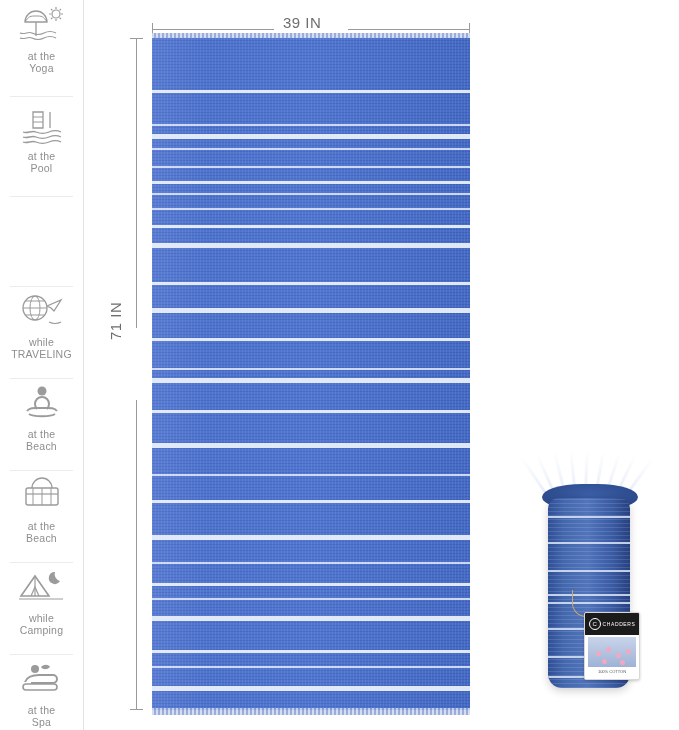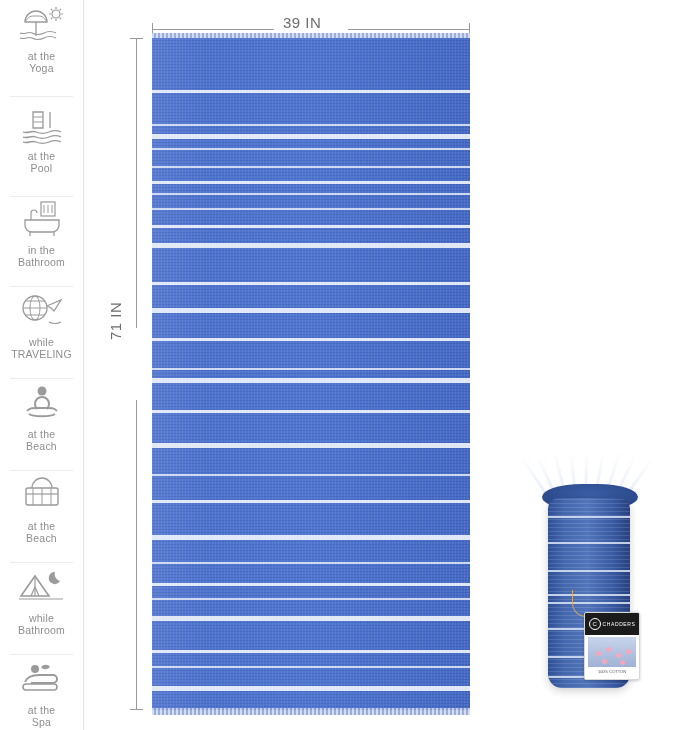--- a/index.html
+++ b/index.html
@@ -153,33 +153,20 @@
         <path d="M4 31c5 2 8-2 13 0s8 2 13 0 8-2 12 0" fill="none" stroke="#9b9b9b" stroke-width="1.3"></path>
         <path d="M4 36c5 2 8-2 13 0s8 2 13 0 8-2 12 0" fill="none" stroke="#9b9b9b" stroke-width="1.3"></path>
       </svg>
       <div class="rail-label">
         <span>at the</span><br>
         <span>Pool</span>
       </div>
     </div>
     <div class="rail-sep" style="top:196px;"></div>
 
-    <div class="rail-item" style="top:200px;">
-      <svg class="rail-ico" viewBox="0 0 46 40">
-        <rect x="22" y="2" width="14" height="14" fill="none" stroke="#9b9b9b" stroke-width="1.2"></rect>
-        <path d="M25 5v8M29 5v8M33 5v8" stroke="#9b9b9b" stroke-width="1"></path>
-        <path d="M6 20h34v5a7 7 0 0 1-7 7H13a7 7 0 0 1-7-7z" fill="none" stroke="#9b9b9b" stroke-width="1.3"></path>
-        <path d="M11 32v4M35 32v4" stroke="#9b9b9b" stroke-width="1.3"></path>
-        <path d="M12 20v-7a3 3 0 0 1 6 0" fill="none" stroke="#9b9b9b" stroke-width="1.2"></path>
-      </svg>
-      <div class="rail-label">
-        <span>in the</span><br>
-        <span>Bathroom</span>
-      </div>
-    </div>
     <div class="rail-sep" style="top:286px;"></div>
 
     <div class="rail-item" style="top:292px;">
       <svg class="rail-ico" viewBox="0 0 46 40">
         <circle cx="16" cy="16" r="12" fill="none" stroke="#9b9b9b" stroke-width="1.3"></circle>
         <ellipse cx="16" cy="16" rx="5" ry="12" fill="none" stroke="#9b9b9b" stroke-width="1"></ellipse>
         <path d="M4 16h24M6 9h20M6 23h20" stroke="#9b9b9b" stroke-width="1"></path>
         <path d="M28 14l14-6-7 11-3-3z" fill="none" stroke="#9b9b9b" stroke-width="1.3"></path>
         <path d="M30 30c4 2 8 2 12 0" fill="none" stroke="#9b9b9b" stroke-width="1.2"></path>
       </svg>
@@ -222,21 +209,21 @@
     <div class="rail-item" style="top:568px;">
       <svg class="rail-ico" viewBox="0 0 46 40">
         <path d="M36 4a6 6 0 1 0 5 9 7 7 0 0 1-5-9z" fill="#9b9b9b"></path>
         <path d="M16 8l14 20H2z" fill="none" stroke="#9b9b9b" stroke-width="1.6"></path>
         <path d="M16 8v20" stroke="#9b9b9b" stroke-width="1.2"></path>
         <path d="M12 28l4-9 4 9" fill="none" stroke="#9b9b9b" stroke-width="1.2"></path>
         <path d="M0 31h44" stroke="#9b9b9b" stroke-width="1.2"></path>
       </svg>
       <div class="rail-label">
         <span>while</span><br>
-        <span>Bathroom</span>
+        <span>Camping</span>
       </div>
     </div>
     <div class="rail-sep" style="top:654px;"></div>
 
     <div class="rail-item" style="top:660px;">
       <svg class="rail-ico" viewBox="0 0 46 40">
         <circle cx="16" cy="9" r="4" fill="#9b9b9b"></circle>
         <path d="M22 7c3-3 7-3 9 0-3 3-7 3-9 0z" fill="#9b9b9b"></path>
         <path d="M6 22c2-5 8-7 14-7h14a4 4 0 0 1 0 8H12" fill="none" stroke="#9b9b9b" stroke-width="2"></path>
         <rect x="4" y="24" width="34" height="6" rx="3" fill="none" stroke="#9b9b9b" stroke-width="1.6"></rect>

